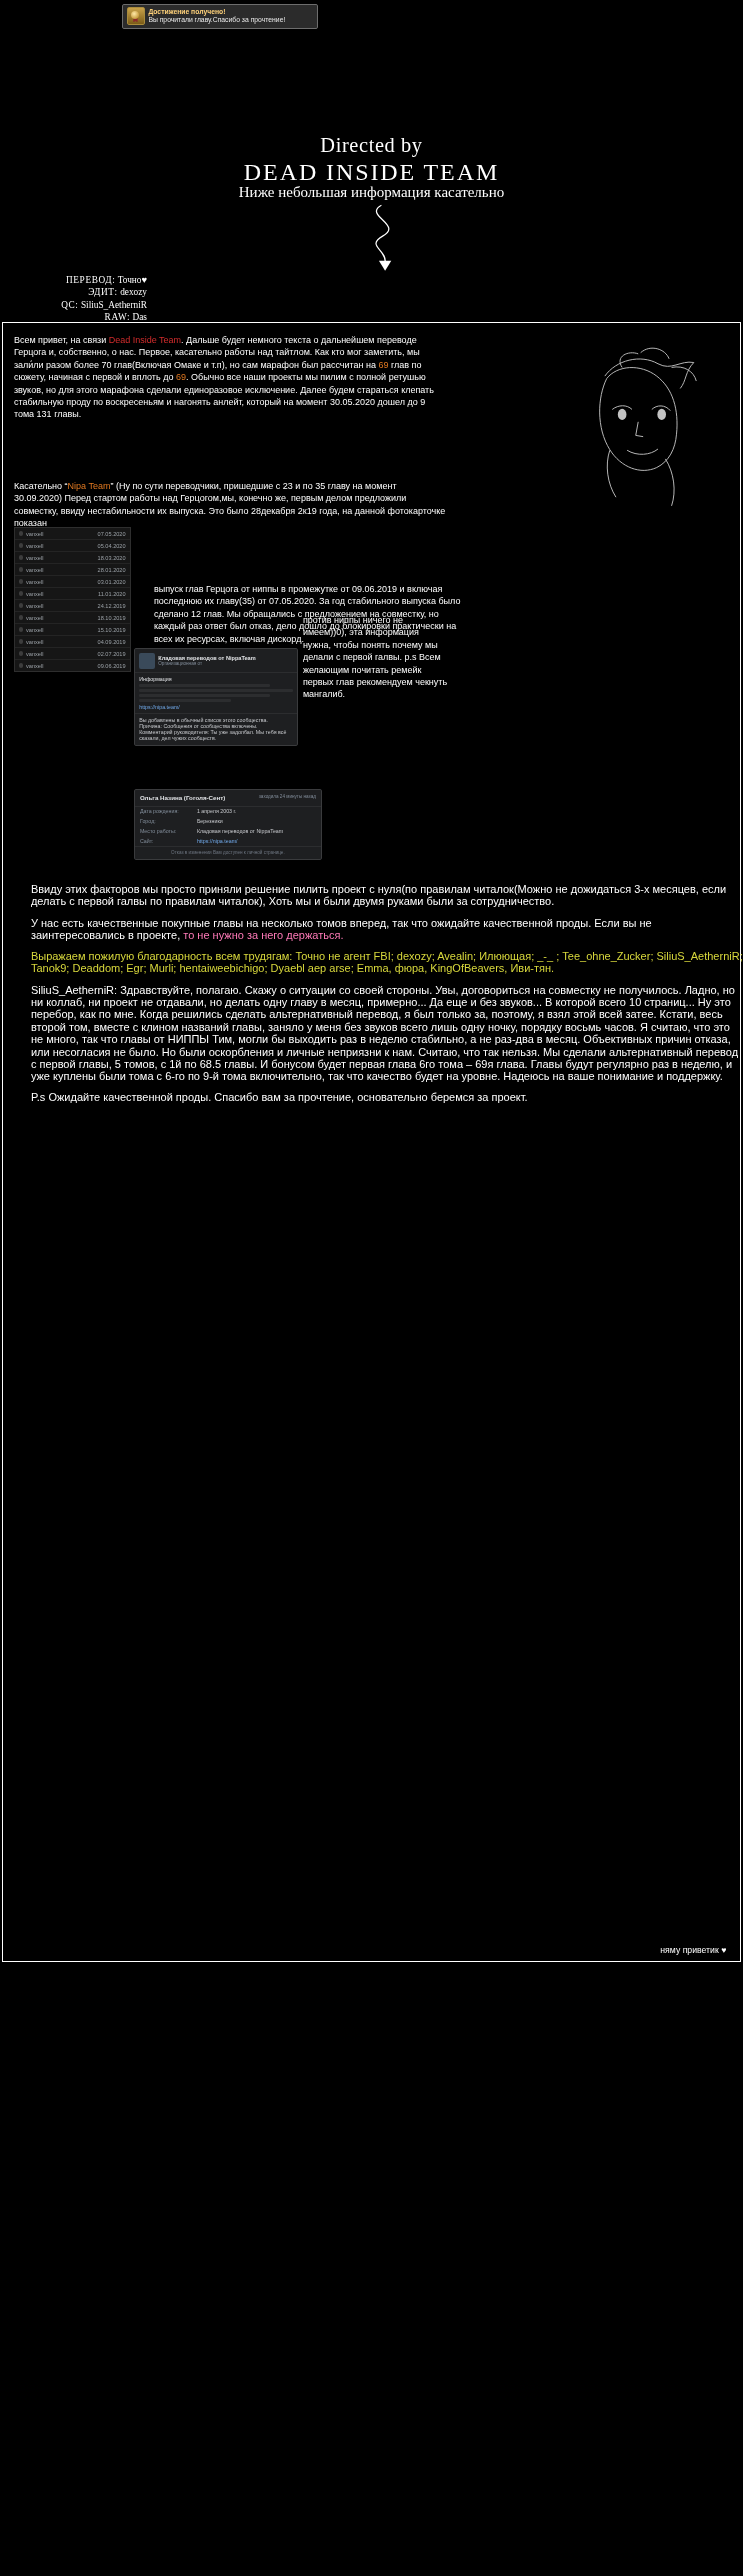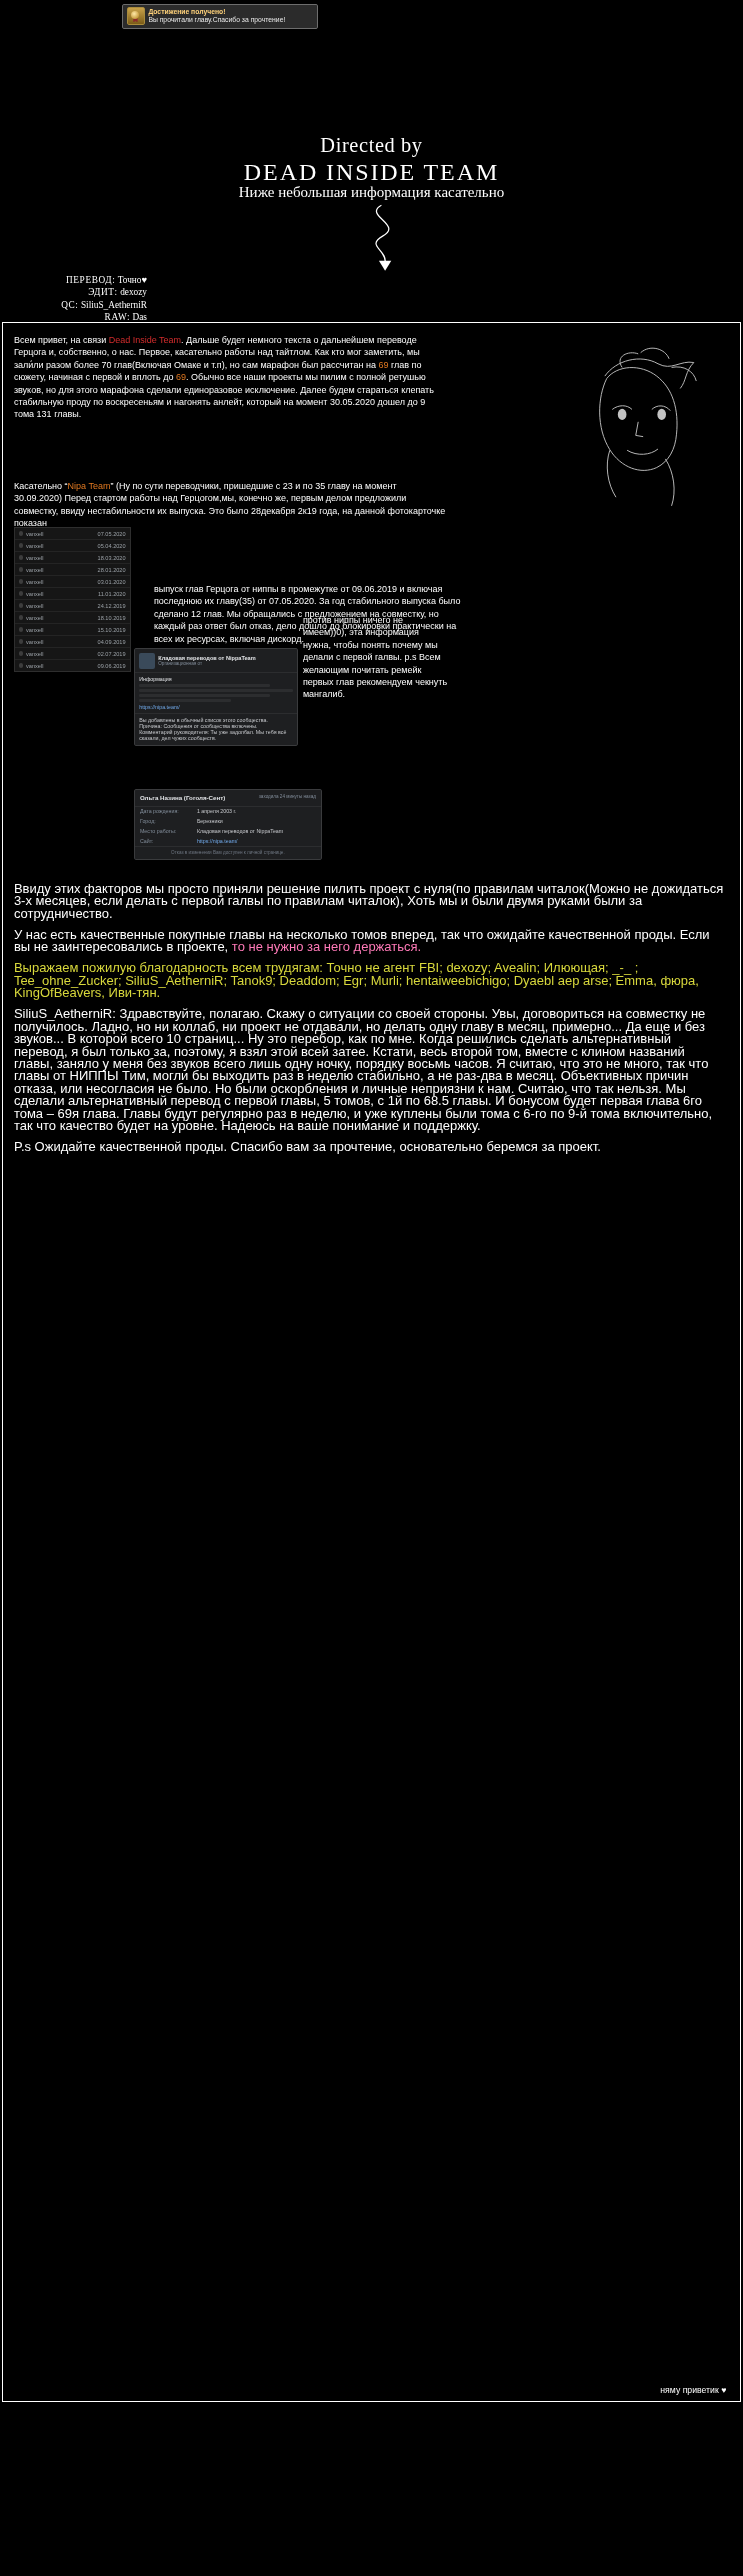--- a/index.html
+++ b/index.html
@@ -32,21 +32,21 @@
   
   .credits{position:absolute;left:5px;top:274px;width:142px;text-align:right;
            font-family:"Liberation Serif",serif;font-size:9.3px;line-height:12.4px;color:#fff;}
   .credits .lbl{letter-spacing:0.6px;}
 
   
   .groupinfo{position:absolute;left:155px;top:272px;width:204px;
              font-family:"Liberation Serif",serif;font-size:9.3px;line-height:12.4px;color:#fff;}
 
   
-  .panel{position:absolute;left:1.9px;top:322px;width:739px;height:2080px;border:1.9px solid #fff;box-sizing:border-box;background:#000;}
+  .panel{position:absolute;left:1.9px;top:322px;width:739px;height:1640px;border:1.9px solid #fff;box-sizing:border-box;background:#000;}
 
   
   .face{position:absolute;right:18.6px;top:12.4px;width:173px;height:186px;opacity:.85;}
 
   .body-text{position:absolute;left:11px;top:11px;width:433px;font-size:9px;line-height:12.4px;color:#fff;}
   .body-text p{margin:0 0 10px 0;}
   .hl-red{color:#d22c2c;}
   .hl-orange{color:#e07820;}
 
   .para2{position:absolute;left:11px;top:157px;width:433px;font-size:9px;line-height:12.4px;color:#fff;}
@@ -79,21 +79,21 @@
           font-size:5.3px;color:#c6c8cc;overflow:hidden;}
   .vkprof .ptop{display:flex;justify-content:space-between;padding:4.3px 5px;border-bottom:0.6px solid #2c2d2f;}
   .vkprof .pname{color:#e1e3e6;font-size:6.2px;font-weight:bold;}
   .vkprof .pstat{color:#818c99;font-size:4.6px;}
   .vkprof .prow{display:flex;padding:1.9px 5px;}
   .vkprof .pk{width:57px;color:#818c99;}
   .vkprof .pv{color:#c6c8cc;}
   .vkprof .pv.link{color:#71aaeb;}
   .vkprof .pfoot{border-top:0.6px solid #2c2d2f;padding:3.7px 5px;color:#6d7580;font-size:4.6px;text-align:center;}
 
-  .after{position:absolute;left:11px;top:560px;width:712px;font-size:13px;line-height:12.4px;color:#fff;}
+  .after{position:absolute;left:28px;top:560px;width:712px;font-size:11px;line-height:12.4px;color:#fff;}
   .after p{margin:0 0 8.7px 0;}
   .pink{color:#ff7ab8;}
   .yellow{color:#d8d83c;}
 
   .sig{position:absolute;right:13.6px;bottom:6.2px;font-size:8.7px;color:#fff;}
 </style>
 </head>
 <body>
 
 <div class="page">

